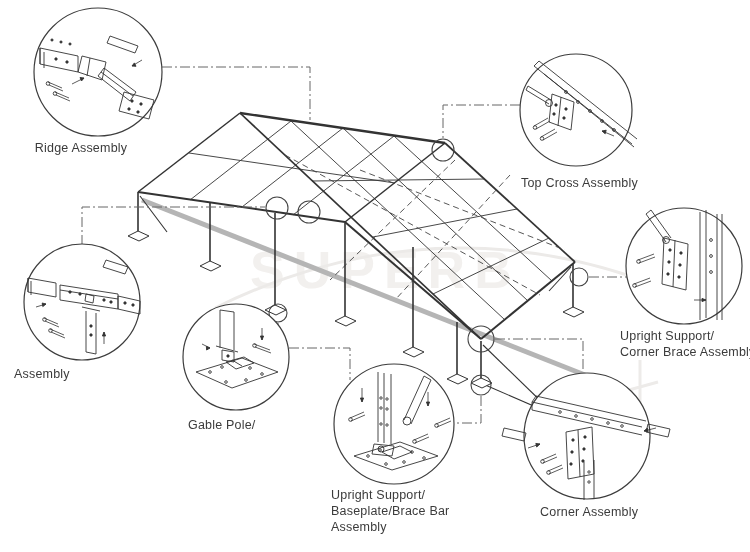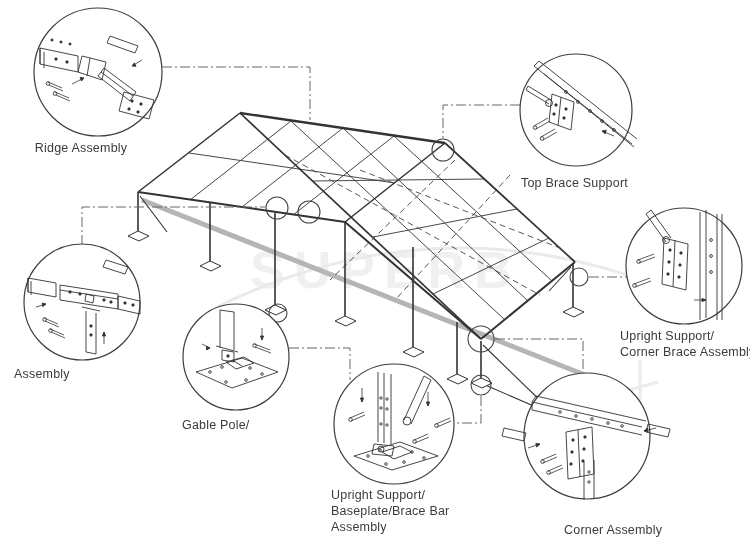--- a/index.html
+++ b/index.html
@@ -294,39 +294,39 @@
     <path d="M528,448 L540,444" stroke-width="0.8"></path>
         <path d="M540,444 l-4.2,-0.6 l0.9,3.6 z" fill="#333"></path>
   </g>
 </svg>
 
   <div class="callout-label center" style="left:16px;top:140px;width:130px;">
     <span>Ridge Assembly</span>
   </div>
 
   <div class="callout-label" style="left:521px;top:175px;">
-    <span>Top Brace Support</span>
+    <span>Top Cross Assembly</span>
   </div>
 
   <div class="callout-label" style="left:620px;top:328px;">
     <span>Upright Support/</span>
     <span>Corner Brace Assembly</span>
   </div>
 
   <div class="callout-label" style="left:14px;top:366px;">
     <span>Assembly</span>
   </div>
 
-  <div class="callout-label" style="left:182px;top:417px;text-align:center;">
+  <div class="callout-label" style="left:188px;top:417px;text-align:center;">
     <span>Gable Pole/</span>
   </div>
 
   <div class="callout-label" style="left:331px;top:487px;">
     <span>Upright Support/</span>
     <span>Baseplate/Brace Bar</span>
     <span>Assembly</span>
   </div>
 
-  <div class="callout-label" style="left:540px;top:522px;margin-left:24px;">
+  <div class="callout-label" style="left:540px;top:504px;">
     <span>Corner Assembly</span>
   </div>
 
 </div>
 
 </body></html>

